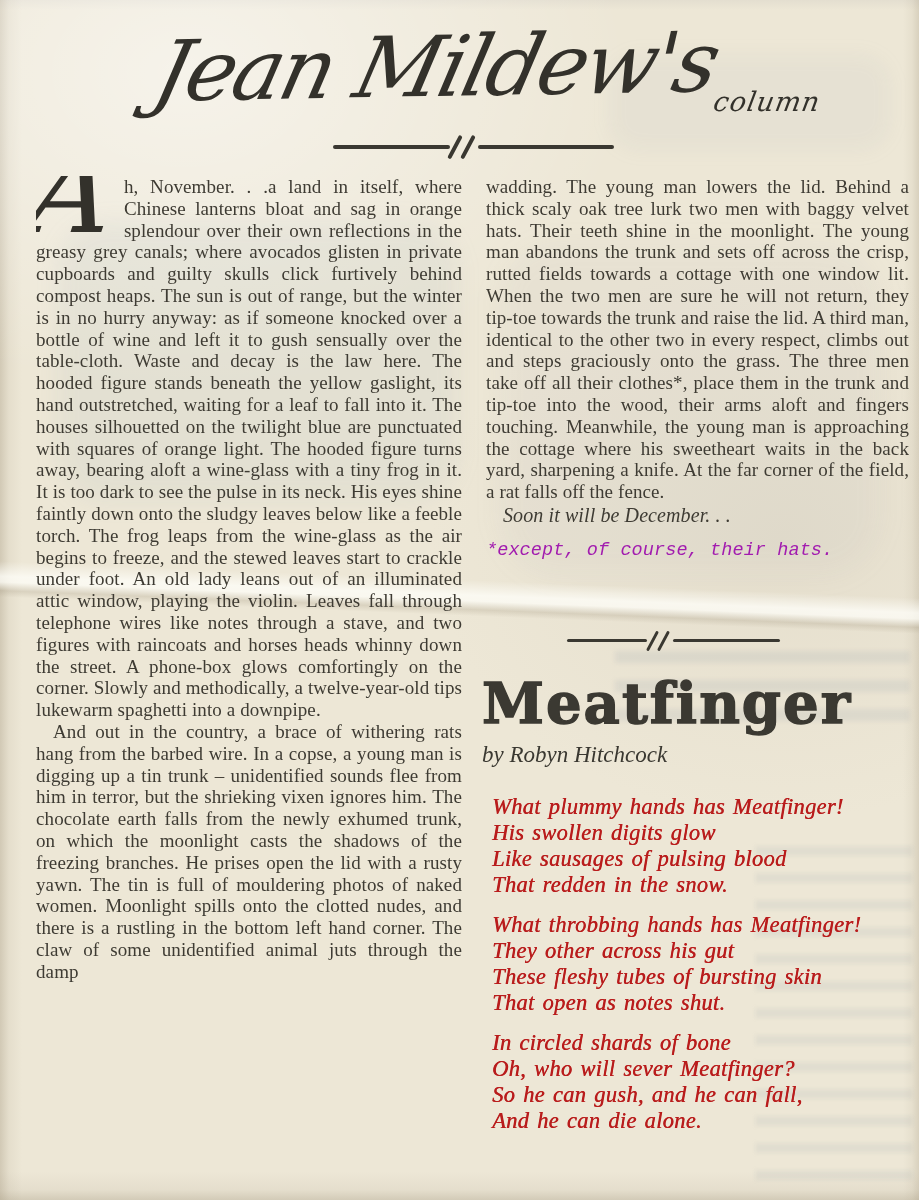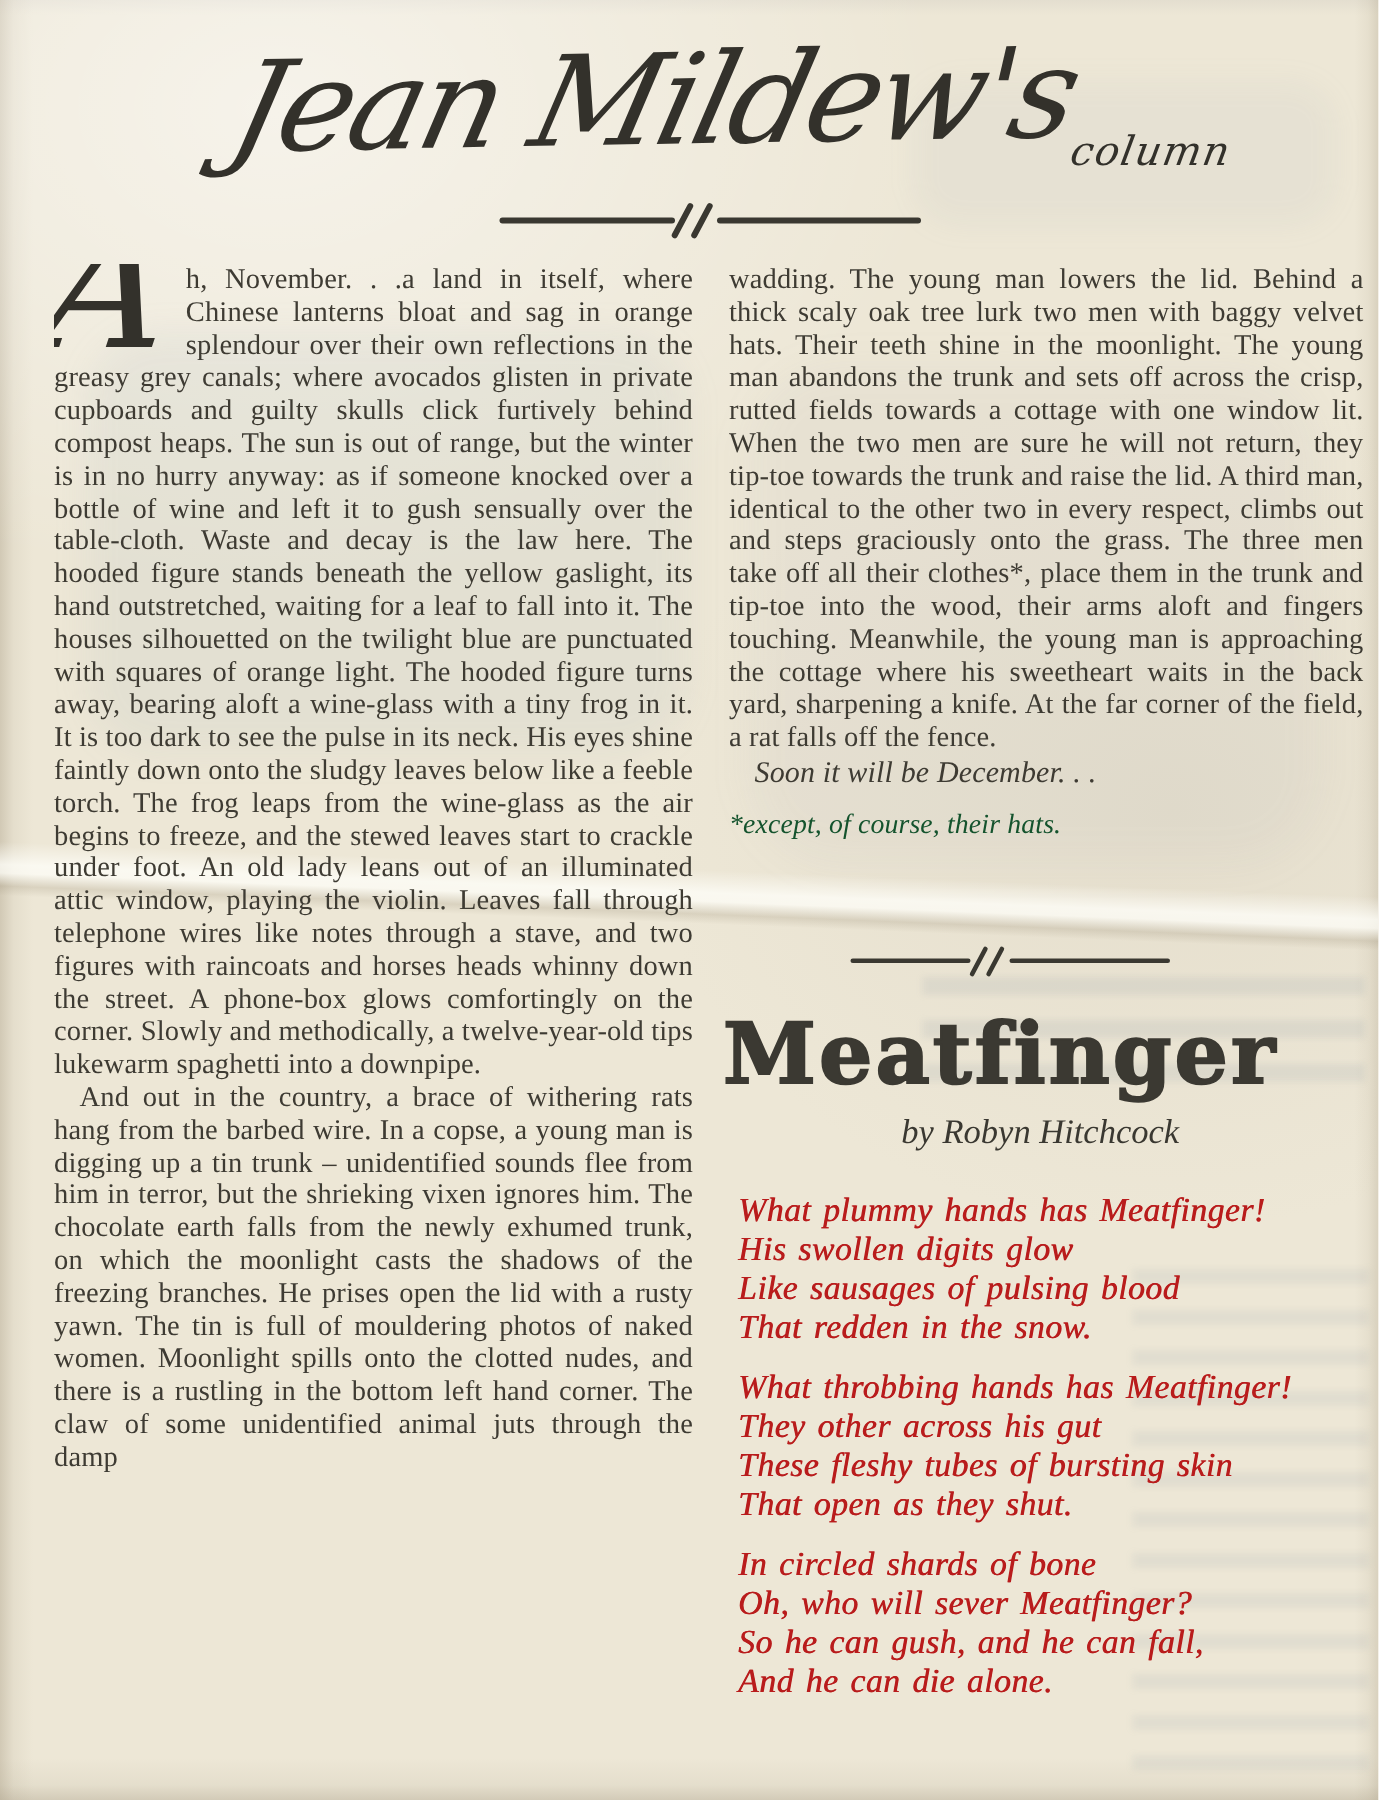--- a/index.html
+++ b/index.html
@@ -91,34 +91,34 @@
     float: left;
     font-family: "DejaVu Serif", serif; font-style: italic;
     font-size: 116px; line-height: 80px;
     margin: -24px 10px 0 -6px;
     color: #33312b; transform: skewX(-8deg);
   }
 
   .closing { margin-top: 2px !important; text-indent: 17px; text-align: left !important; letter-spacing: 0.8px; font-size: 20px !important; font-style: italic; }
   .footnote {
     margin-top: 13px !important; text-align: right;
-    font-family: Liberation Serif, serif; font-style: italic;
+    font-family: Liberation Mono, monospace; font-style: italic;
     font-size: 18.5px !important; letter-spacing: 0.5px; padding-right: 4px;
-    color: #14532d;
+    color: #a21caf;
   }
 
   
   .meat-section { position: absolute; left: 482px; top: 628px; width: 423px; }
   .meat-title {
     margin: 16px 0 0; text-align: left;
     font-family: "DejaVu Serif", serif; font-weight: bold;
     font-size: 56px; letter-spacing: 2px; color: #3b3932;
     -webkit-text-stroke: 1.4px #3b3932;
   }
-  .meat-byline { margin: 6px 0 0; text-align: center; font-style: italic; font-size: 23px; color: #3a3831; }
+  .meat-byline { margin: 6px 0 0; text-align: left; font-style: italic; font-size: 23px; color: #3a3831; }
 
   .poem { margin-top: 26px; padding-left: 10px; font-style: italic; font-size: 22.5px; line-height: 26px; letter-spacing: 0.3px; word-spacing: 2px; color: #b91c1c; text-shadow: 0.4px 0 currentColor; }
   .stanza { margin: 0 0 14px; }
 </style>
 </head>
 <body>
 
 <div class="page">
 
   <div class="paper-texture"></div>
@@ -164,21 +164,21 @@
       <div class="stanza">
         <div>What plummy hands has Meatfinger!</div>
         <div>His swollen digits glow</div>
         <div>Like sausages of pulsing blood</div>
         <div>That redden in the snow.</div>
       </div>
       <div class="stanza">
         <div>What throbbing hands has Meatfinger!</div>
         <div>They other across his gut</div>
         <div>These fleshy tubes of bursting skin</div>
-        <div>That open as they shut.</div>
+        <div>That open as notes shut.</div>
       </div>
       <div class="stanza">
         <div>In circled shards of bone</div>
         <div>Oh, who will sever Meatfinger?</div>
         <div>So he can gush, and he can fall,</div>
         <div>And he can die alone.</div>
       </div>
     </div>
   </section>
 

